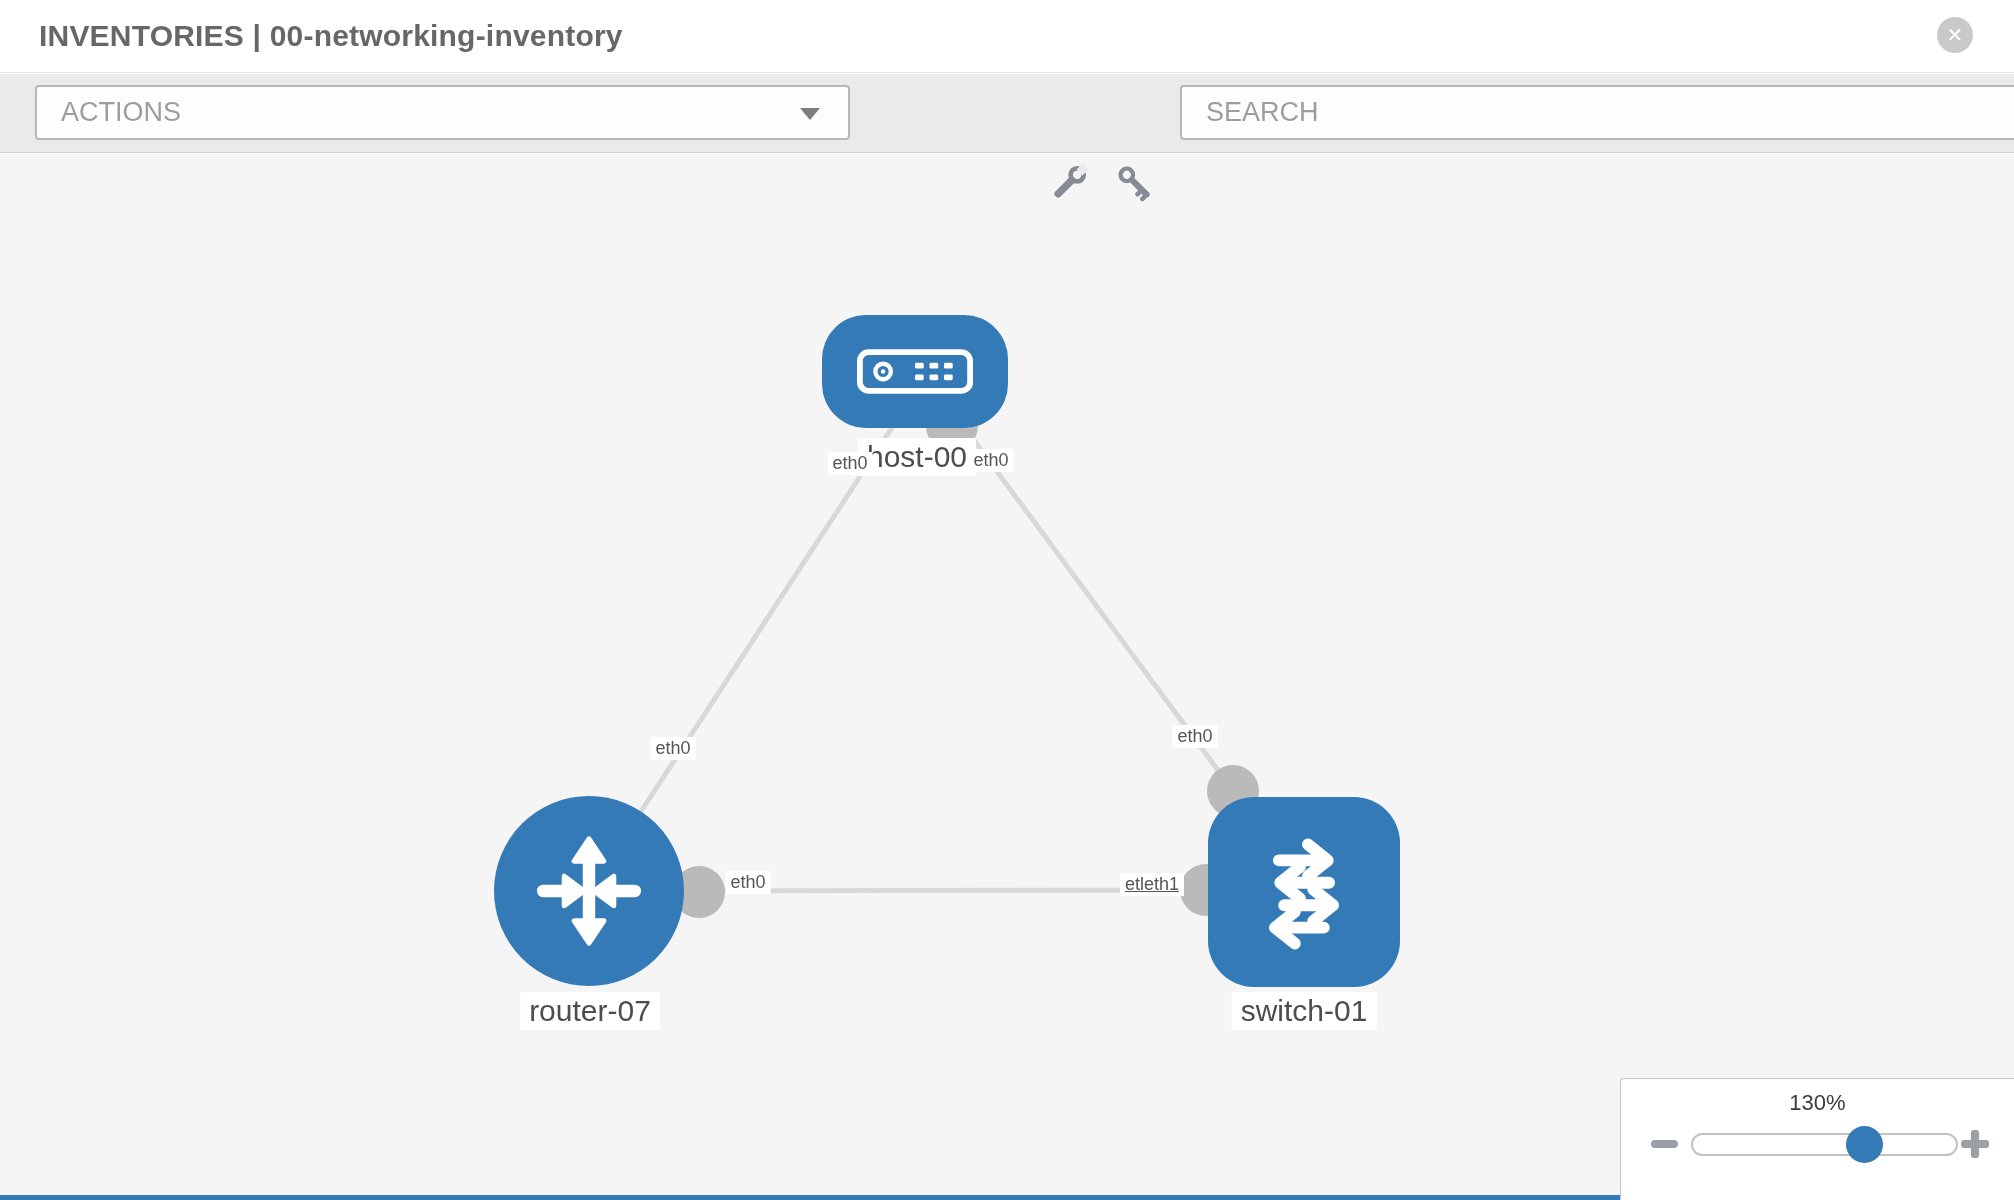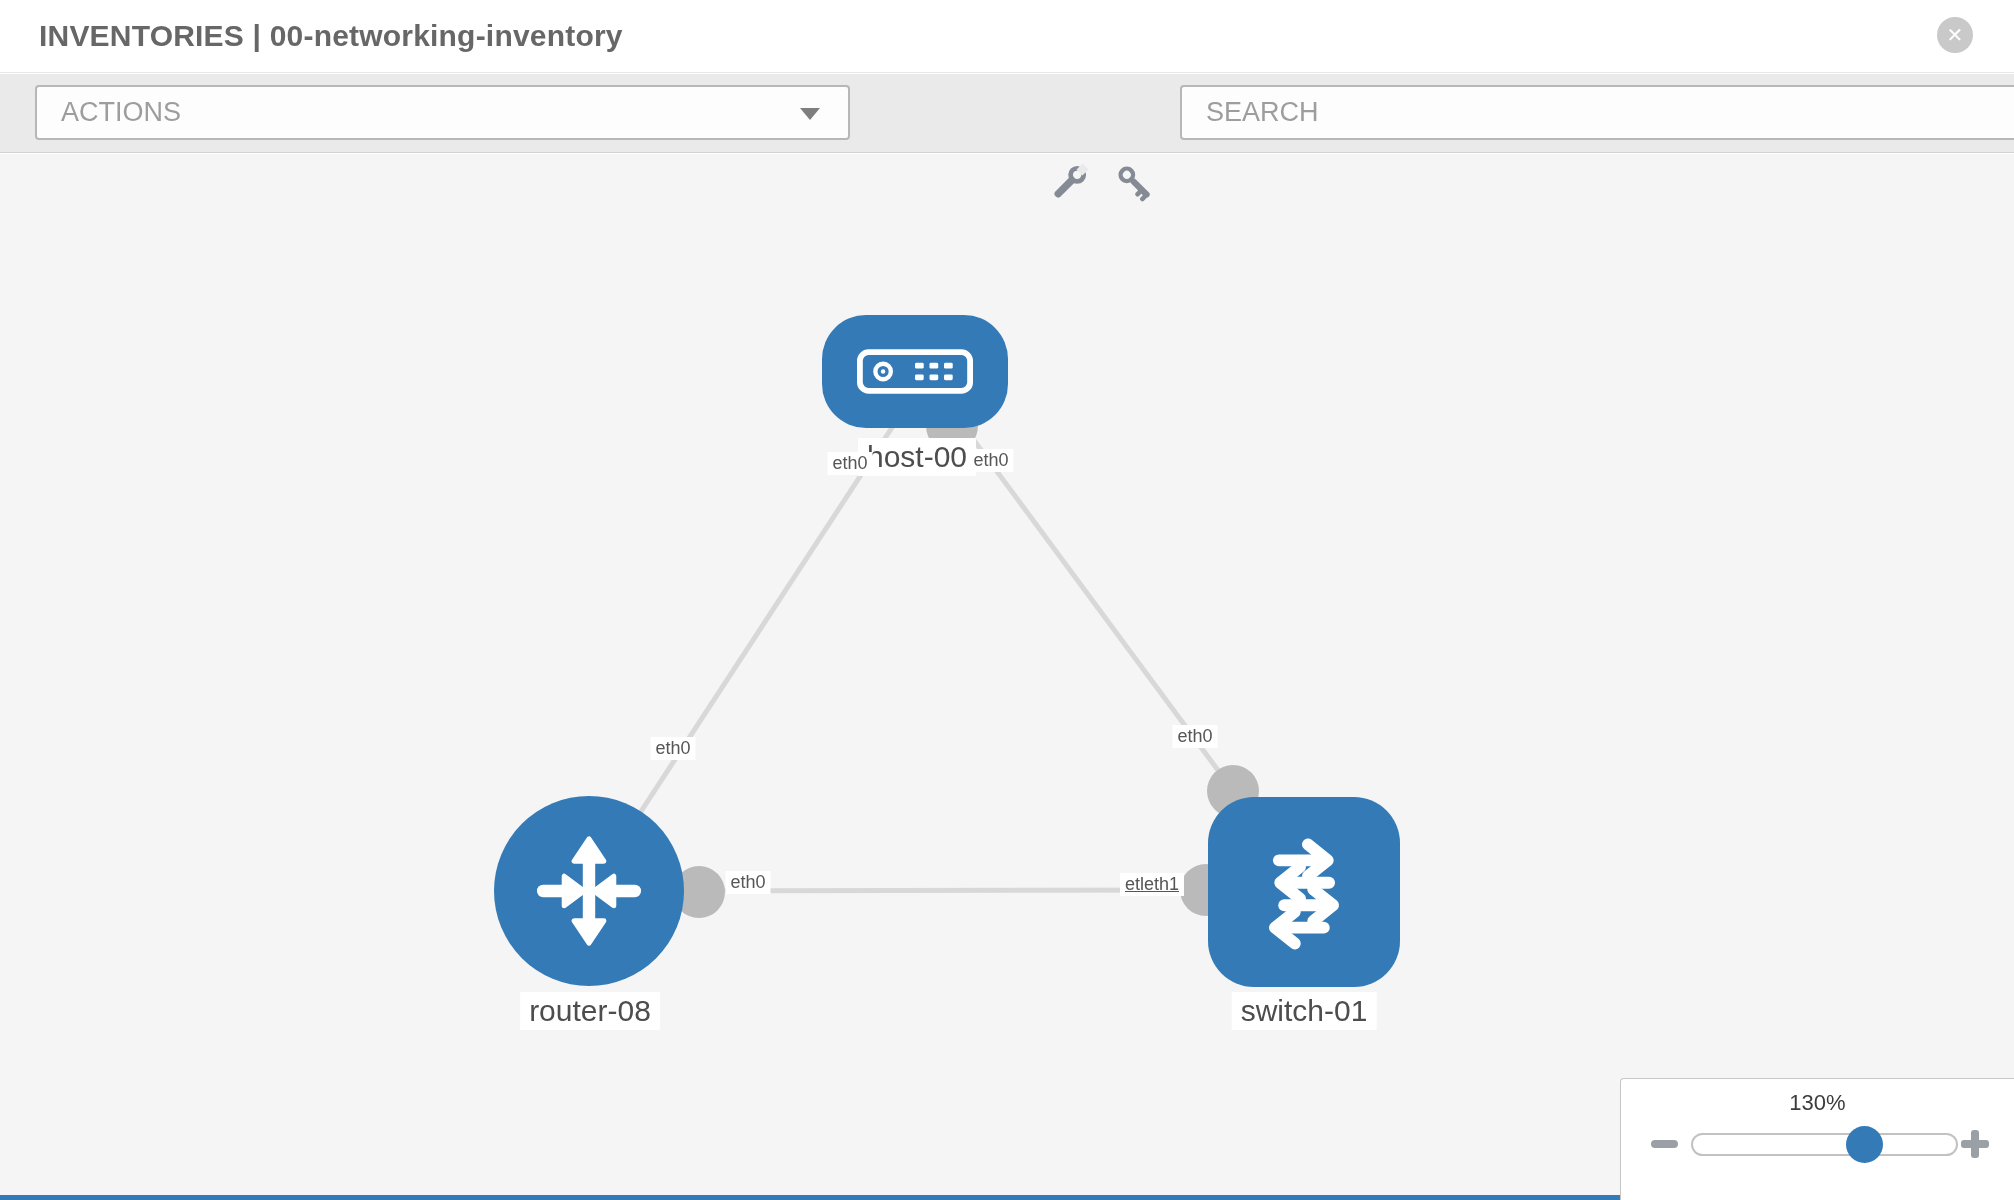--- a/index.html
+++ b/index.html
@@ -182,21 +182,21 @@
         <polyline points="47,31 32,43 47,55"></polyline>
       <line x1="35" y1="60" x2="64" y2="60"></line>
         <polyline points="57,48 72,60 57,72"></polyline>
       <line x1="65" y1="77" x2="36" y2="77"></line>
         <polyline points="43,65 28,77 43,89"></polyline>
     </g>
   </svg>
 </div>
 
 <div class="node-label lbl-host">host-00</div>
-<div class="node-label lbl-router">router-08</div>
+<div class="node-label lbl-router">router-07</div>
 <div class="node-label lbl-switch">switch-01</div>
 
 <div class="chip chip-host-left">eth0</div>
 <div class="chip chip-router-top">eth0</div>
 <div class="chip chip-host-right">eth0</div>
 <div class="chip chip-switch-top">eth0</div>
 <div class="chip chip-router-right">eth0</div>
 <div class="chip chip-switch-left">etleth1</div>
 
 <div class="zoom-panel">

